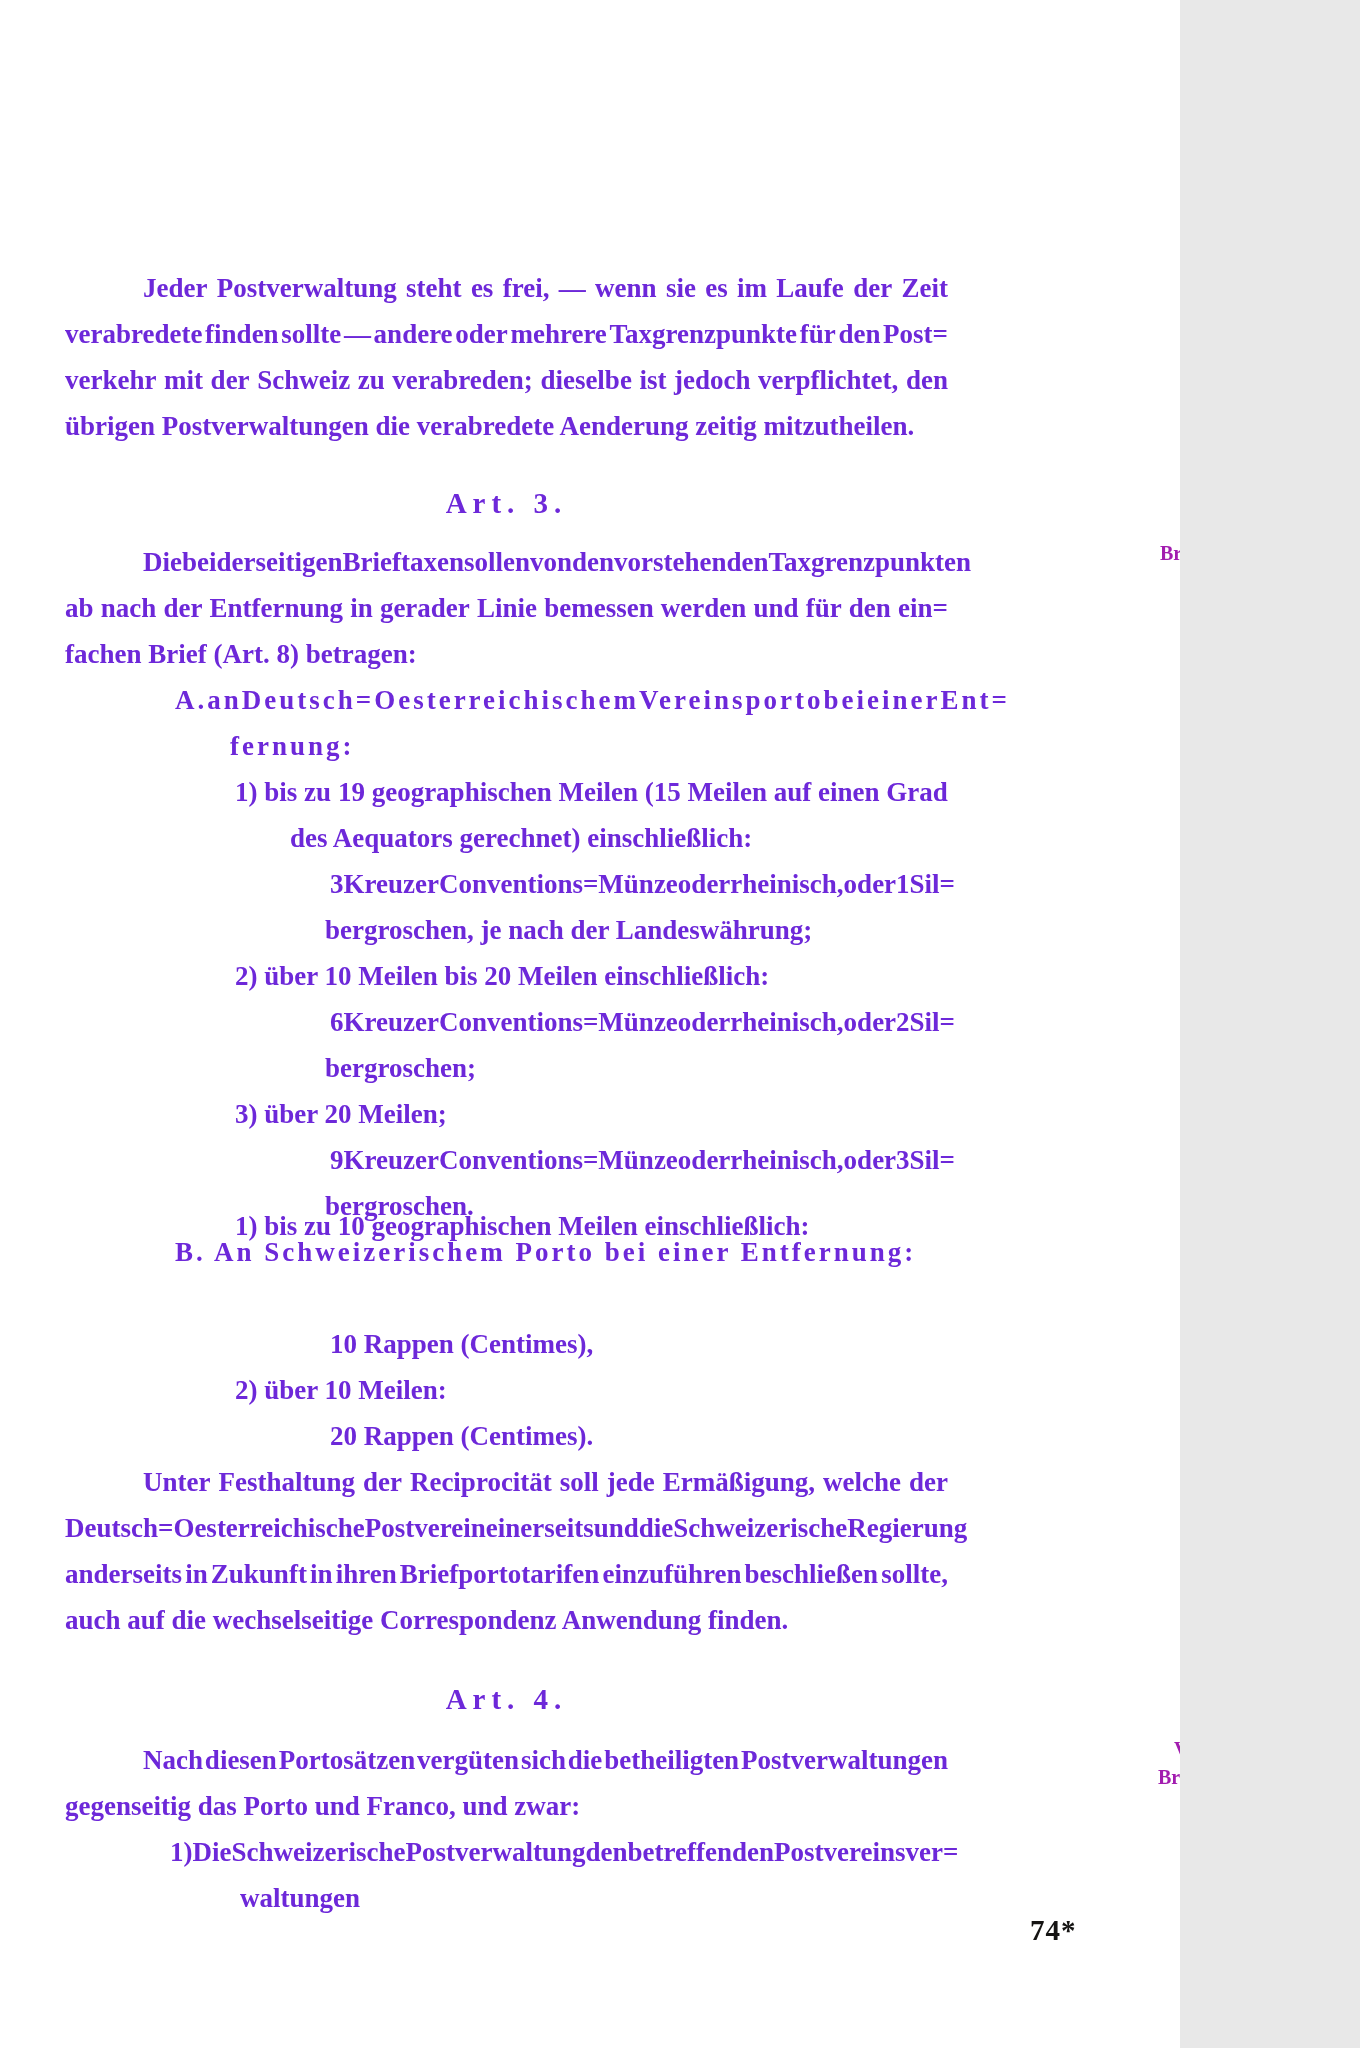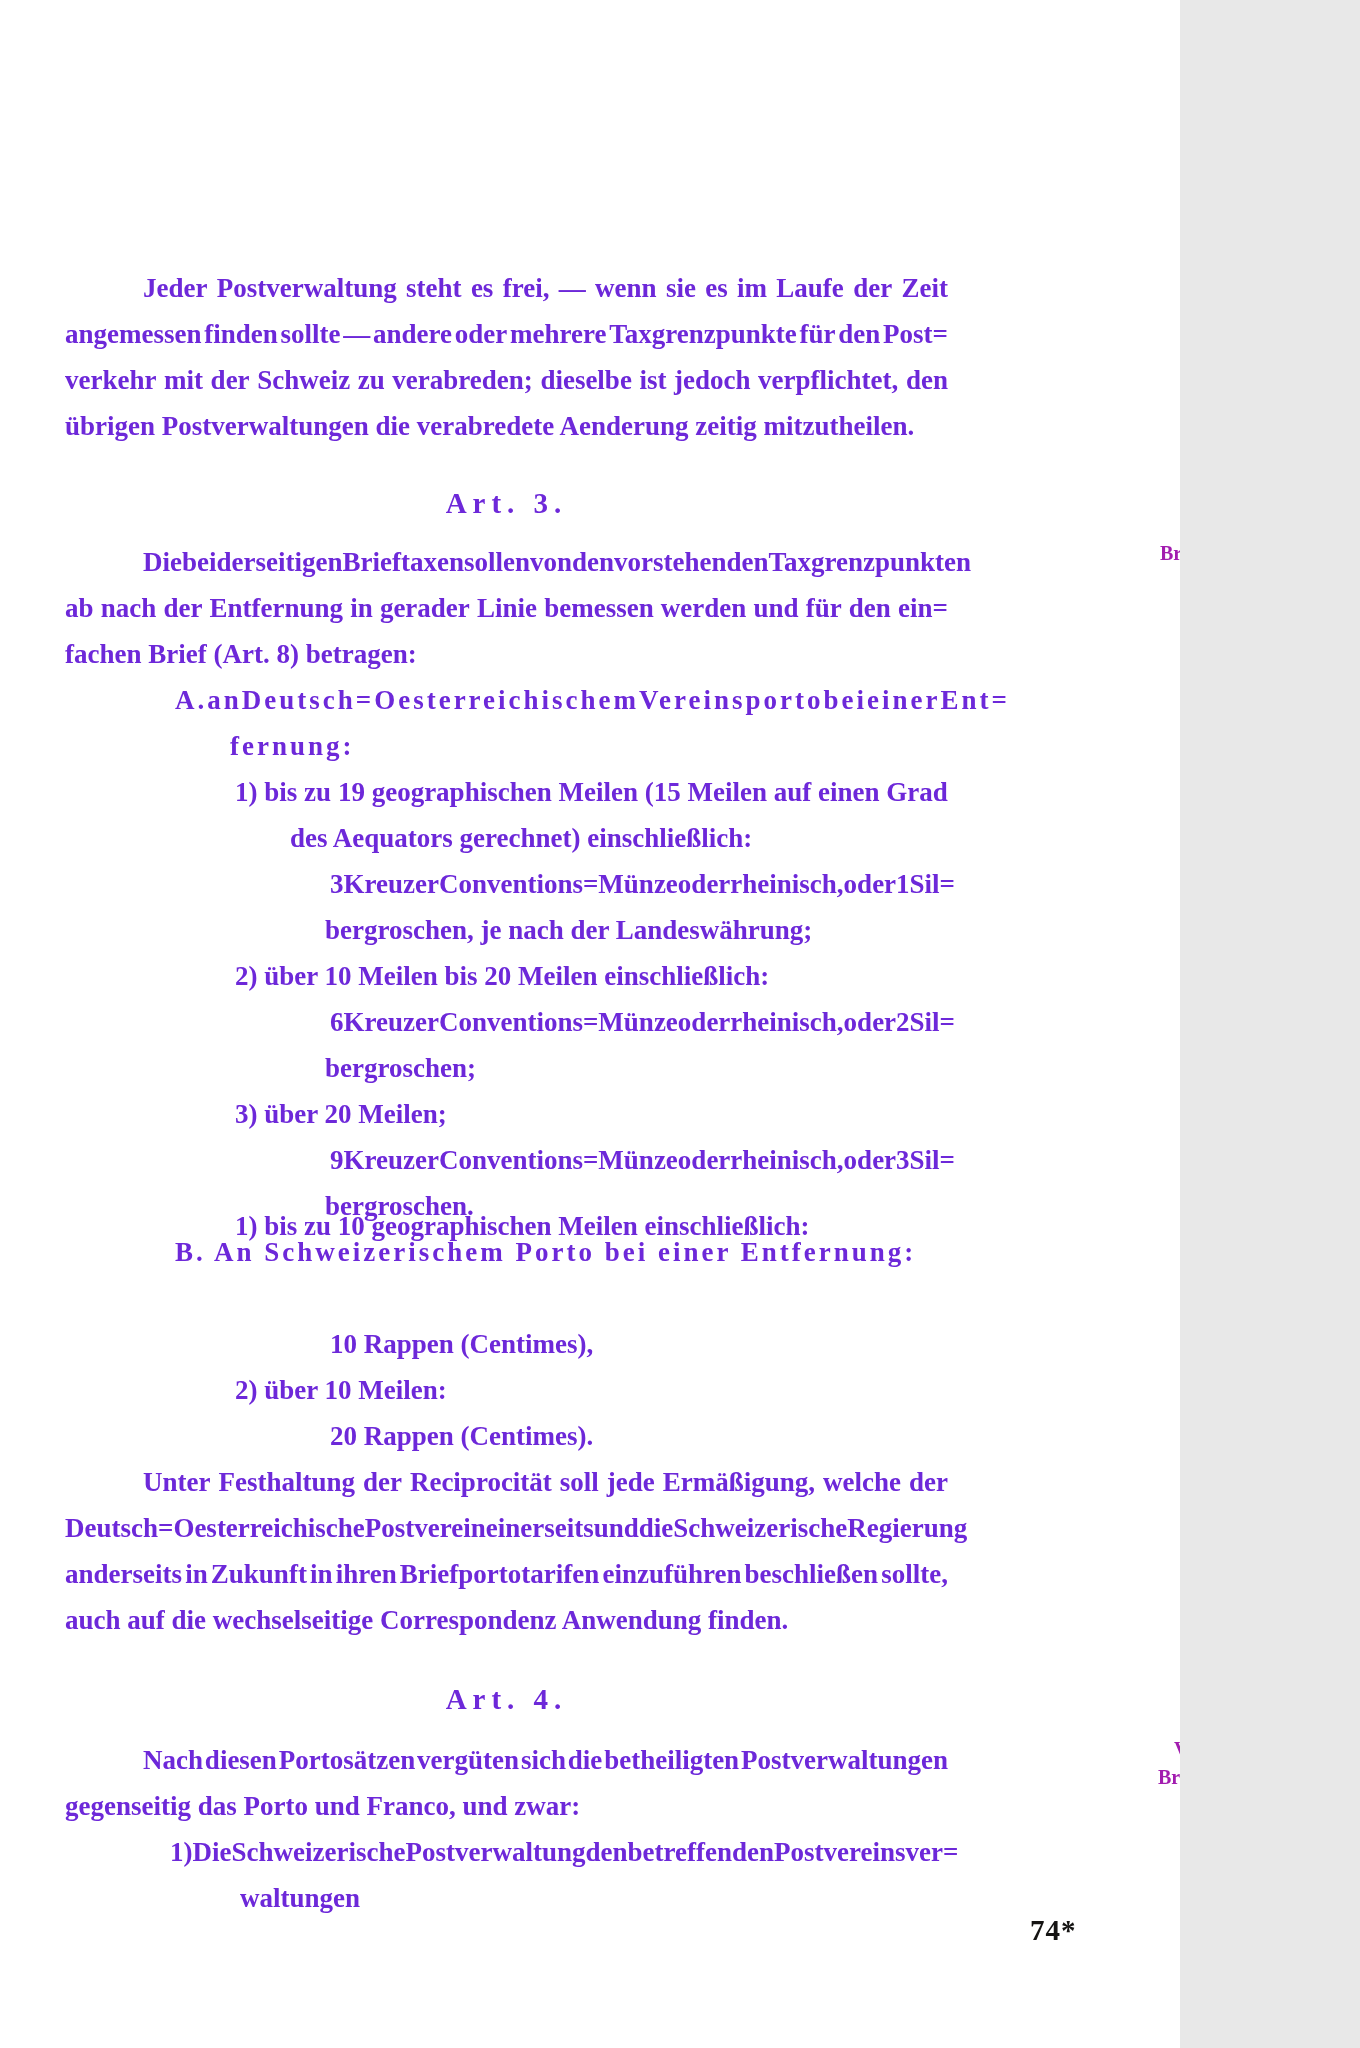--- a/index.html
+++ b/index.html
@@ -88,21 +88,21 @@
         <span>—</span>
         <span>wenn</span>
         <span>sie</span>
         <span>es</span>
         <span>im</span>
         <span>Laufe</span>
         <span>der</span>
         <span>Zeit</span>
       </div>
       <div class="line j" style="top: 318px; left: 65px;">
-        <span>angemessen</span>
+        <span>verabredete</span>
         <span>finden</span>
         <span>sollte</span>
         <span>—</span>
         <span>andere</span>
         <span>oder</span>
         <span>mehrere</span>
         <span>Taxgrenzpunkte</span>
         <span>für</span>
         <span>den</span>
         <span>Post=</span>

